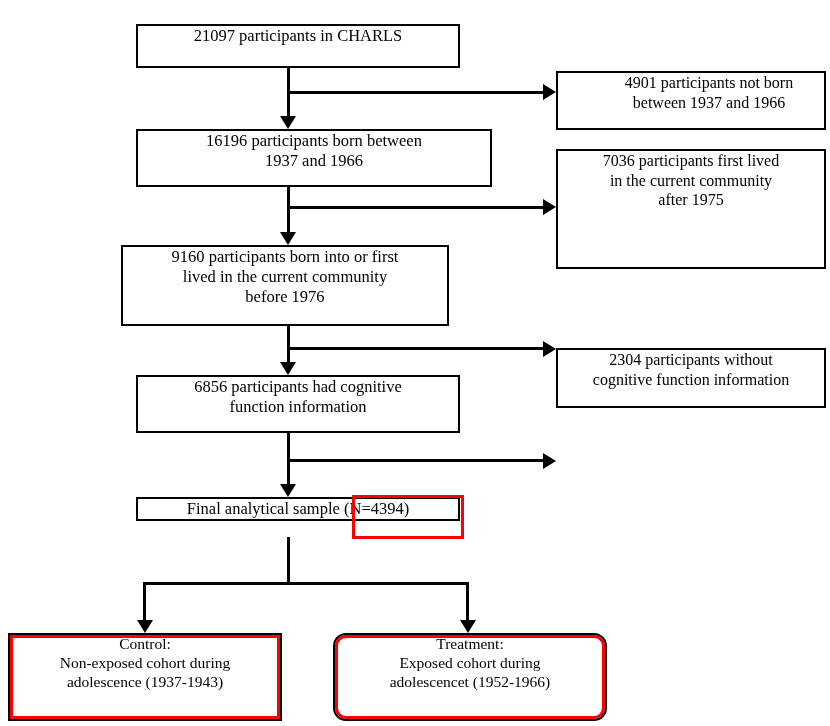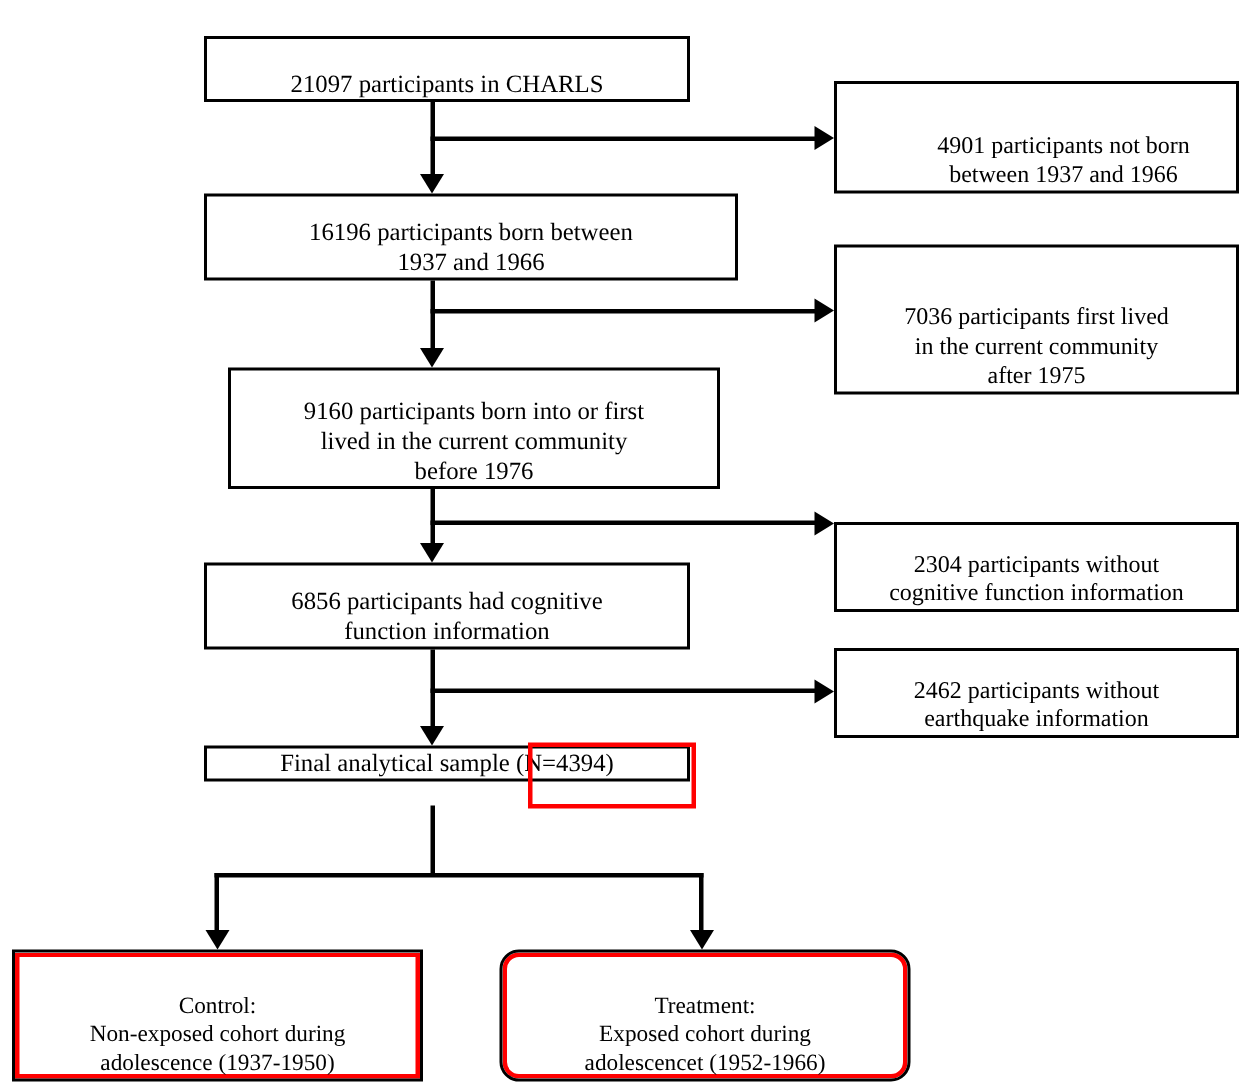--- a/index.html
+++ b/index.html
@@ -17,21 +17,21 @@
     background: #ffffff;
     overflow: hidden;
   }
   
   .box {
     position: absolute;
     box-sizing: border-box;
     border: 2px solid #000000;
     background: #ffffff;
     display: flex;
-    align-items: flex-end;
+    align-items: flex-start;
     justify-content: center;
     text-align: center;
     color: #000000;
     line-height: 1.22;
   }
   .box .txt {
     display: block;
     width: 100%;
     padding: 0 4px;
     white-space: pre-line;
@@ -87,62 +87,58 @@
 
   <div class="box main-box" style="left:136px; top:24px; width:324px; height:44px;">
     <span class="txt">21097 participants in CHARLS</span>
   </div>
 
   <div class="box main-box" style="left:136px; top:129px; width:356px; height:58px;">
     <span class="txt">16196 participants born between
 1937 and 1966</span>
   </div>
 
-  <div class="box main-box" style="left:152px; top:245px; width:328px; height:81px;">
+  <div class="box main-box" style="left:121px; top:245px; width:328px; height:81px;">
     <span class="txt">9160 participants born into or first
 lived in the current community
 before 1976</span>
   </div>
 
   <div class="box main-box" style="left:136px; top:375px; width:324px; height:58px;">
     <span class="txt">6856 participants had cognitive
 function information</span>
   </div>
 
   <div class="box main-box" style="left:136px; top:497px; width:324px; height:24px;">
     <span class="txt">Final analytical sample (N=4394)</span>
   </div>
 
   <div class="hl-n" style="left:352px; top:495px; width:112px; height:44px;"></div>
 
-  <div class="box side-box" style="left:556px; top:54px; width:270px; height:75px;padding-left:36px;">
+  <div class="box side-box" style="left:556px; top:71px; width:270px; height:59px;padding-left:36px;">
     <span class="txt">4901 participants not born
 between 1937 and 1966</span>
   </div>
 
-  <div class="box side-box" style="left:556px; top:163px; width:270px; height:100px;">
+  <div class="box side-box" style="left:556px; top:149px; width:270px; height:120px;">
     <span class="txt">7036 participants first lived
 in the current community
 after 1975</span>
   </div>
 
   <div class="box side-box" style="left:556px; top:320px; width:270px; height:60px;margin-top:28px;">
     <span class="txt">2304 participants without
 cognitive function information</span>
   </div>
 
-  <div class="box side-box" style="left:556px; top:432px; width:270px; height:60px;">
-    <span class="txt">2462 participants without
-earthquake information</span>
-  </div>
 
   <div class="box result-box" style="left:8px; top:633px; width:274px; height:88px;">
     <span class="txt">Control:
 Non-exposed cohort during
-adolescence (1937-1950)</span>
+adolescence (1937-1943)</span>
   </div>
 
   <div class="box result-box" style="left:333px; top:633px; width:274px; height:88px;border-radius:13px;">
     <span class="txt">Treatment:
 Exposed cohort during
 adolescencet (1952-1966)</span>
   </div>
 
   <div class="vline" style="left:287px; top:68px; height:48px;"></div>
   <div class="arrow-down" style="left:280px; top:116px;"></div>

